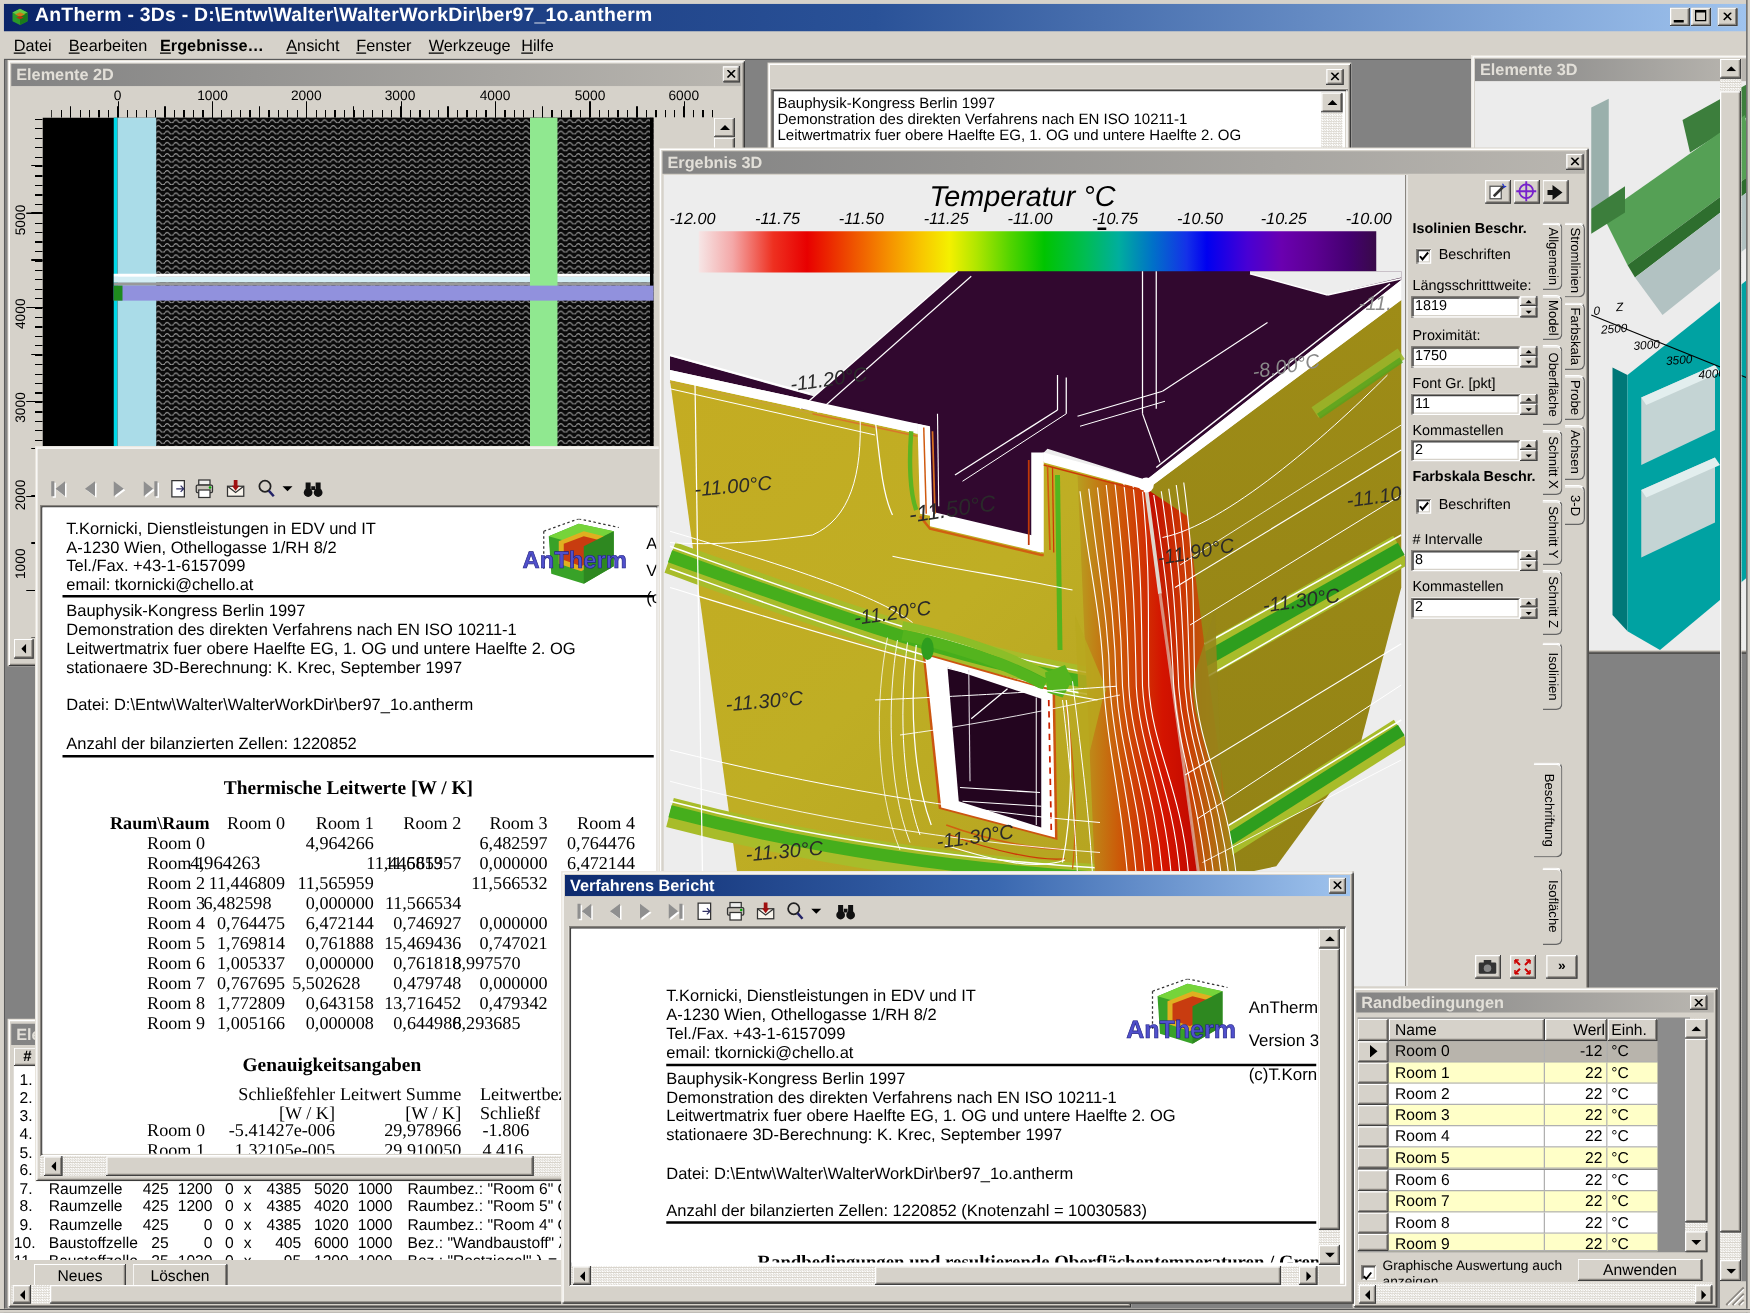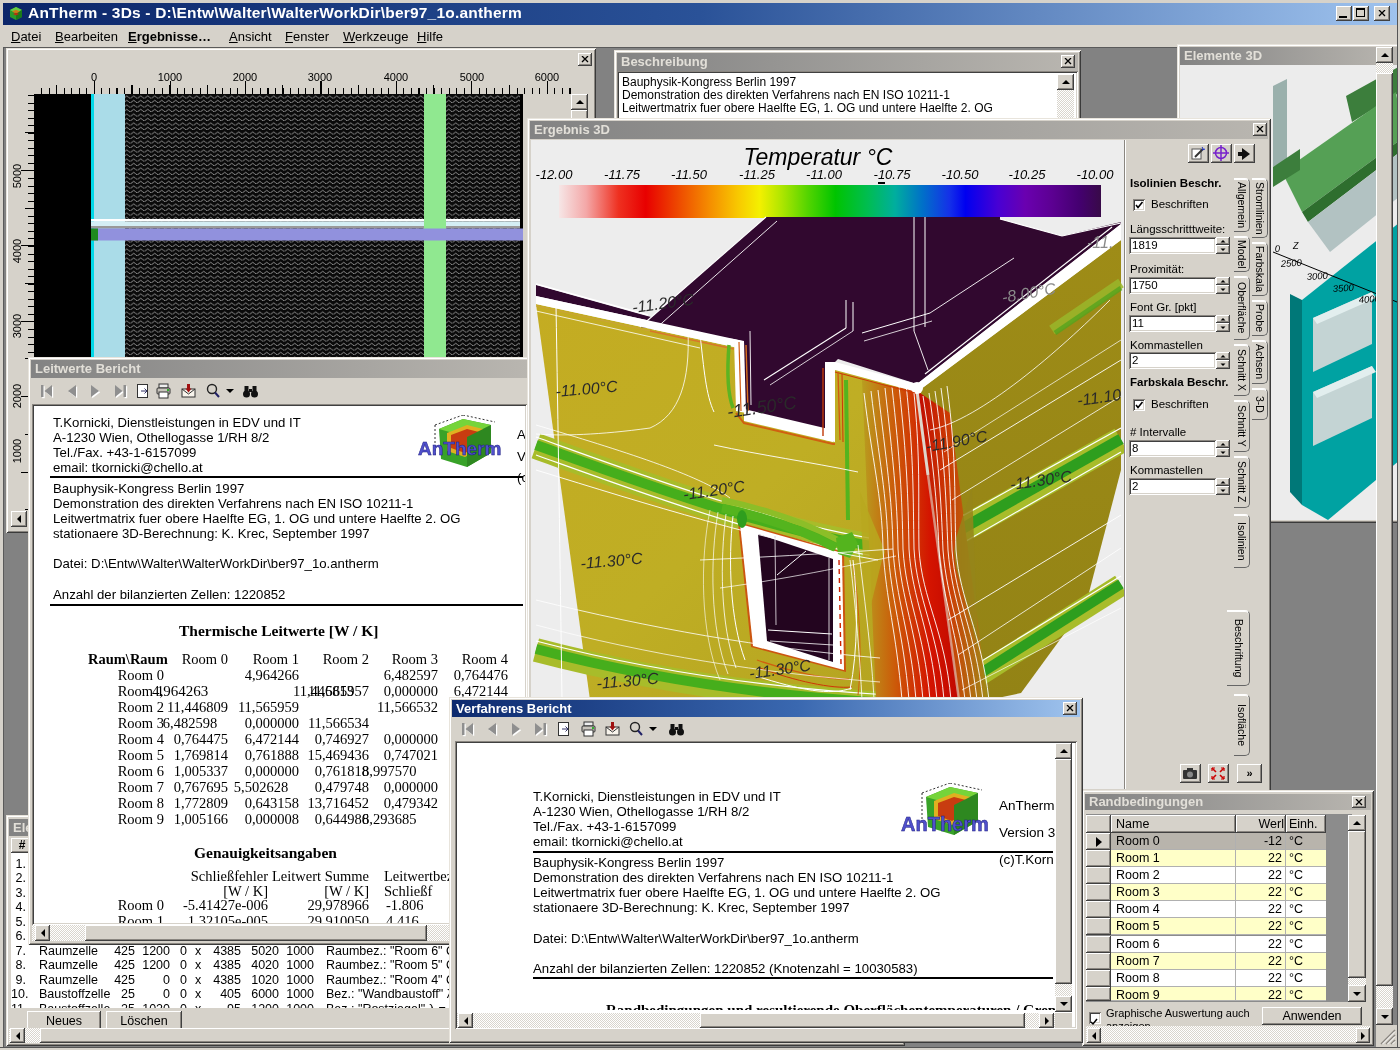--- a/index.html
+++ b/index.html
@@ -38,20 +38,21 @@
   </div>
 <div class="a t" style="left:11px;top:29px;font-size:13px;z-index:11"><u>D</u>atei</div>
 <div class="a t" style="left:55px;top:29px;font-size:13px;z-index:11"><u>B</u>earbeiten</div>
 <div class="a t" style="left:128px;top:29px;font-size:13px;font-weight:bold;z-index:11"><u>E</u>rgebnisse…</div>
 <div class="a t" style="left:229px;top:29px;font-size:13px;z-index:11"><u>A</u>nsicht</div>
 <div class="a t" style="left:285px;top:29px;font-size:13px;z-index:11"><u>F</u>enster</div>
 <div class="a t" style="left:343px;top:29px;font-size:13px;z-index:11"><u>W</u>erkzeuge</div>
 <div class="a t" style="left:417px;top:29px;font-size:13px;z-index:11"><u>H</u>ilfe</div>
 <div class="a" style="left:3px;top:47px;width:1394px;height:1000px;background:#828282;box-shadow:inset 0 1px 0 #5a5a5a,inset 1px 0 0 #5a5a5a;z-index:1"></div>
 <div class="win" style="left:6px;top:48px;width:590px;height:485px;z-index:2">
+<div class="a tbi" style="left:3px;top:3px;width:584px;height:18px">Elemente 2D</div>
 <div class="a xb" style="left:572px;top:5px;width:14px;height:13px;">
       <svg width="8" height="7">
         <path d="M1,0 L7,6 M7,0 L1,6" stroke="#000" stroke-width="1.3"></path>
       </svg>
     </div>
 <div class="a" style="left:3px;top:21px;width:584px;height:25px;background:#d6d2ca"></div>
 <div class="a t" style="left:68px;top:23px;width:40px;text-align:center;font-size:11px">0</div>
 <div class="a t" style="left:144px;top:23px;width:40px;text-align:center;font-size:11px">1000</div>
 <div class="a t" style="left:219px;top:23px;width:40px;text-align:center;font-size:11px">2000</div>
 <div class="a t" style="left:294px;top:23px;width:40px;text-align:center;font-size:11px">3000</div>
@@ -98,21 +99,20 @@
 <div class="a btn" style="left:565px;top:62px;width:17px;height:70px"></div>
 <div class="a" style="left:517px;top:46px;width:48px;height:416px;background:#d6d2ca"></div>
 <div class="a" style="left:3px;top:462px;width:584px;height:20px;background:#d6d2ca"></div>
 <div class="a btn" style="left:5px;top:463px;width:16px;height:16px;display:flex;align-items:center;justify-content:center">
       <svg width="4" height="8" fill="#000">
         <polygon points="4,0 4,8 0,4"></polygon>
       </svg>
     </div>
 </div>
 <div class="win" style="left:614px;top:50px;width:467px;height:100px;z-index:2">
-<div class="a tbi" style="left:3px;top:3px;width:461px;height:18px">Beschreibung</div>
 <div class="a xb" style="left:447px;top:5px;width:14px;height:13px;">
       <svg width="8" height="7">
         <path d="M1,0 L7,6 M7,0 L1,6" stroke="#000" stroke-width="1.3"></path>
       </svg>
     </div>
 <div class="a sunk" style="left:3px;top:21px;width:461px;height:76px;background:#fff"></div>
 <div class="a t" style="left:8px;top:26px;font-size:12px;line-height:13px">Bauphysik-Kongress Berlin 1997<br>Demonstration des direkten Verfahrens nach EN ISO 10211-1<br>Leitwertmatrix fuer obere Haelfte EG, 1. OG und untere Haelfte 2. OG</div>
 <div class="a btn" style="left:443px;top:24px;width:17px;height:16px;display:flex;align-items:center;justify-content:center">
       <svg width="8" height="4" fill="#000">
         <polygon points="0,4 8,4 4,0"></polygon>
@@ -288,21 +288,20 @@
 <div class="a btn" style="left:100px;top:196px;width:76px;height:19px;text-align:center;font-size:12.5px;padding-top:3px">Löschen</div>
 <div class="a chk" style="left:3px;top:213px;width:893px;height:15px"></div>
 <div class="a btn" style="left:4px;top:213px;width:15px;height:15px;display:flex;align-items:center;justify-content:center">
       <svg width="4" height="8" fill="#000">
         <polygon points="4,0 4,8 0,4"></polygon>
       </svg>
     </div>
 <div class="a btn" style="left:34px;top:213px;width:855px;height:15px"></div>
 </div>
 <div class="win" style="left:28px;top:357px;width:503px;height:588px;z-index:4">
-<div class="a tbi" style="left:3px;top:3px;width:497px;height:18px">Leitwerte Bericht</div>
 <div class="a" style="left:3px;top:21px;width:497px;height:26px;background:#d6d2ca"></div>
 <div class="a" style="left:11px;top:26px"><svg width="16" height="16">
         <g fill="#fff" transform="translate(1.2,1.2)">
           <rect x="2" y="2" width="2.5" height="12"></rect>
           <polygon points="13,2 13,14 5.5,8"></polygon>
         </g>
         <g fill="#8f8f8f">
           <rect x="2" y="2" width="2.5" height="12"></rect>
           <polygon points="13,2 13,14 5.5,8"></polygon>
         </g>

